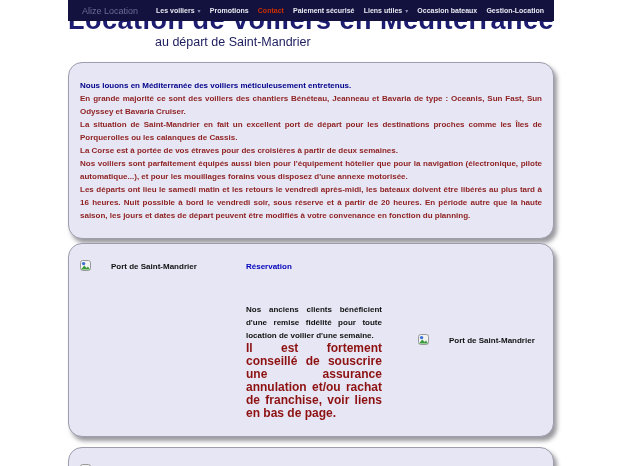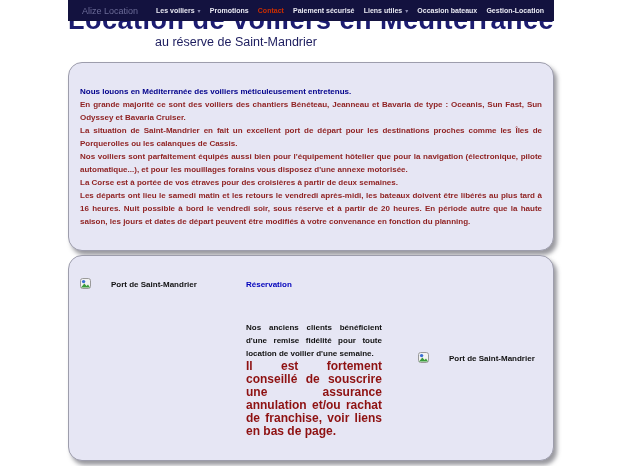--- a/index.html
+++ b/index.html
@@ -77,21 +77,21 @@
     z-index: 1;
   }
   
   .boxes { position: absolute; top: 62px; left: 0; width: 486px; }
   .box {
     background: linear-gradient(180deg, #ffffff 0%, #ebebf8 16%, #e3e3f2 65%, #ecepf8 90%, #eeeef9 100%);
     background-color: #e6e6f4;
     border: 1px solid #9d9dac;
     border-radius: 14px;
     box-shadow: 3px 4px 4px rgba(70,70,80,0.55);
-    padding: 22px 11px;
+    padding: 16px 11px;
   }
   .intro-box { margin-bottom: 4px; }
   .intro-box p {
     font-size: 8px;
     line-height: 13px;
     text-align: justify;
     color: #8e1f1f;
     font-weight: bold;
   }
   .intro-box p.lead { color: #00008b; }
@@ -184,30 +184,30 @@
         </span>
         <span class="nav-item">
           <span>Occasion bateaux</span>
         </span>
         <span class="nav-item">
           <span>Gestion-Location</span>
         </span>
       </div>
     </div>
 
-    <div class="subtitle">au réserve de Saint-Mandrier</div>
+    <div class="subtitle">au départ de Saint-Mandrier</div>
 
     <div class="boxes">
 
       <div class="box intro-box">
         <p class="lead">Nous louons en Méditerranée des voiliers méticuleusement entretenus.</p>
         <p>En grande majorité ce sont des voiliers des chantiers Bénéteau, Jeanneau et Bavaria de type : Oceanis, Sun Fast, Sun Odyssey et Bavaria Cruiser.</p>
         <p>La situation de Saint-Mandrier en fait un excellent port de départ pour les destinations proches comme les Îles de Porquerolles ou les calanques de Cassis.</p>
+        <p>La Corse est à portée de vos étraves pour des croisières à partir de deux semaines.</p>
         <p>Nos voiliers sont parfaitement équipés aussi bien pour l'équipement hôtelier que pour la navigation (électronique, pilote automatique...), et pour les mouillages forains vous disposez d'une annexe motorisée.</p>
-        <p>La Corse est à portée de vos étraves pour des croisières à partir de deux semaines.</p>
         <p>Les départs ont lieu le samedi matin et les retours le vendredi après-midi, les bateaux doivent être libérés au plus tard à 16 heures. Nuit possible à bord le vendredi soir, sous réserve et à partir de 20 heures. En période autre que la haute saison, les jours et dates de départ peuvent être modifiés à votre convenance en fonction du planning.</p>
       </div>
 
       <div class="box gallery-box">
         <div class="gallery-col">
           <span class="img-alt">
             <span class="broken-img-icon">
               <svg width="11" height="11" viewBox="0 0 11 11">
                   <rect x="0.5" y="0.5" width="10" height="10" rx="2.2" fill="#f2f2f2" stroke="#9a9a9a"></rect>
                   <circle cx="3.6" cy="3.6" r="1.7" fill="#3b6fd4"></circle>

